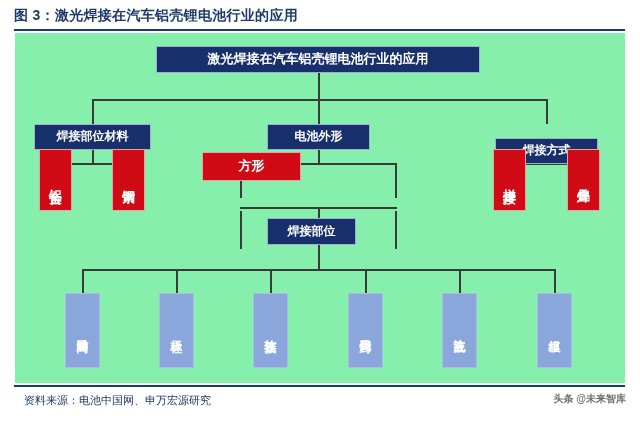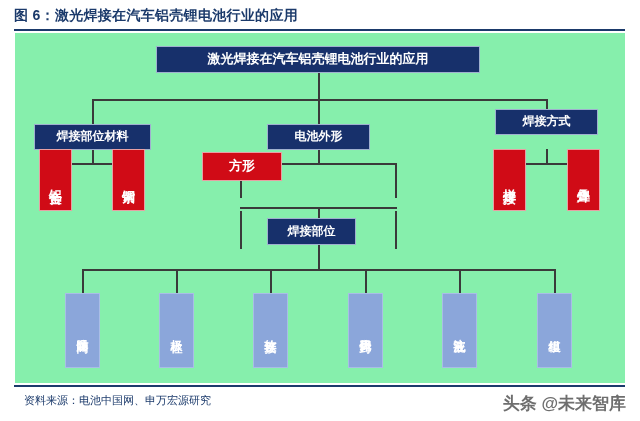--- a/index.html
+++ b/index.html
@@ -33,21 +33,21 @@
   .foot-rule{
     position:absolute;left:14px;top:385px;width:611px;height:2px;
     background:#1b3a6b;
   }
   .source{
     position:absolute;left:24px;top:393px;
     font-size:11px;color:#1b3a6b;white-space:nowrap;
   }
   .watermark{
     position:absolute;right:14px;top:392px;
-    font-size:17px;color:#555;white-space:nowrap;opacity:.85;
+    font-size:10px;color:#555;white-space:nowrap;opacity:.85;
     font-weight:bold;
   }
 
   
   .node{
     position:absolute;
     box-sizing:border-box;
     display:flex;align-items:center;justify-content:center;
     color:#ffffff;font-weight:bold;
     text-align:center;
@@ -80,21 +80,21 @@
   
   .ln{position:absolute;background:#3a3a3a;}
   .lnv{width:2px;}
   .lnh{height:2px;}
 </style>
 </head>
 <body>
 
 <div class="page">
 
-  <div class="fig-title">图 6：激光焊接在汽车铝壳锂电池行业的应用</div>
+  <div class="fig-title">图 3：激光焊接在汽车铝壳锂电池行业的应用</div>
   <div class="title-rule"></div>
 
   <div class="canvas">
 
     <div class="ln lnv" style="left:303px;top:40px;height:28px;"></div>
 
     <div class="ln lnh" style="left:77px;top:66px;width:455px;"></div>
 
     <div class="ln lnv" style="left:77px;top:66px;height:25px;"></div>
     <div class="ln lnv" style="left:303px;top:66px;height:25px;"></div>
@@ -126,30 +126,30 @@
     <div class="ln lnv" style="left:161px;top:236px;height:24px;"></div>
     <div class="ln lnv" style="left:255px;top:236px;height:24px;"></div>
     <div class="ln lnv" style="left:350px;top:236px;height:24px;"></div>
     <div class="ln lnv" style="left:444px;top:236px;height:24px;"></div>
     <div class="ln lnv" style="left:539px;top:236px;height:24px;"></div>
 
     <div class="node navy root" style="left:141px;top:13px;width:324px;height:27px;">激光焊接在汽车铝壳锂电池行业的应用</div>
 
     <div class="node navy" style="left:252px;top:91px;width:103px;height:26px;">电池外形</div>
     <div class="node navy" style="left:19px;top:91px;width:117px;height:26px;">焊接部位材料</div>
-    <div class="node navy" style="left:480px;top:76px;width:103px;height:26px;">焊接方式</div>
+    <div class="node navy" style="left:480px;top:105px;width:103px;height:26px;">焊接方式</div>
 
     <div class="node red" style="left:24px;top:116px;width:33px;height:62px;">
       <span class="vert">铝合金</span>
     </div>
     <div class="node red" style="left:97px;top:116px;width:33px;height:62px;">
       <span class="vert">紫铜</span>
     </div>
 
-    <div class="node red" style="left:187px;top:119px;width:80px;height:29px;">方形</div>
+    <div class="node red" style="left:187px;top:119px;width:99px;height:29px;">方形</div>
 
     <div class="node red" style="left:478px;top:116px;width:33px;height:62px;">
       <span class="vert">拼接焊</span>
     </div>
     <div class="node red" style="left:552px;top:116px;width:33px;height:62px;">
       <span class="vert">叠焊</span>
     </div>
 
     <div class="node navy" style="left:252px;top:185px;width:89px;height:27px;">焊接部位</div>
 

